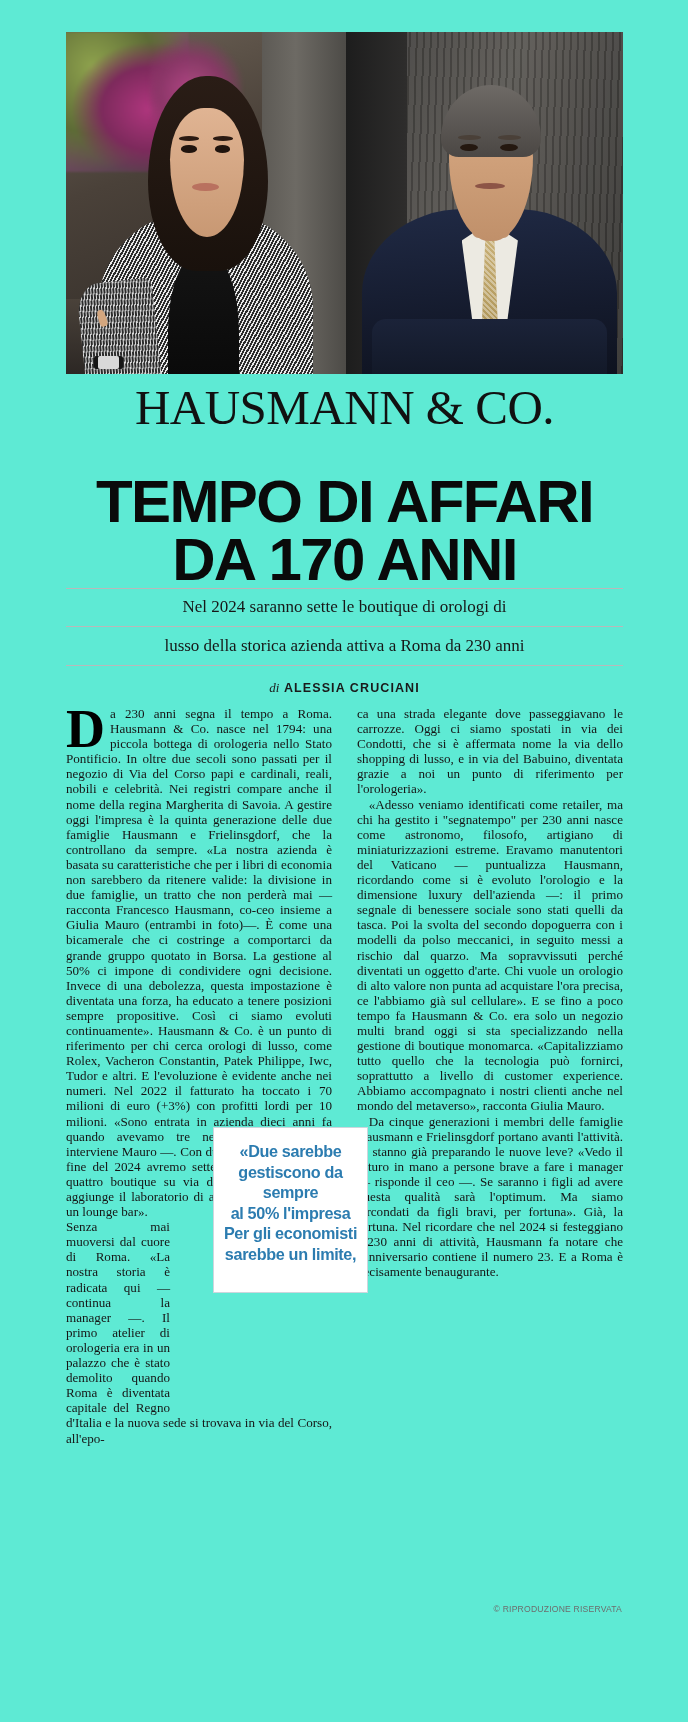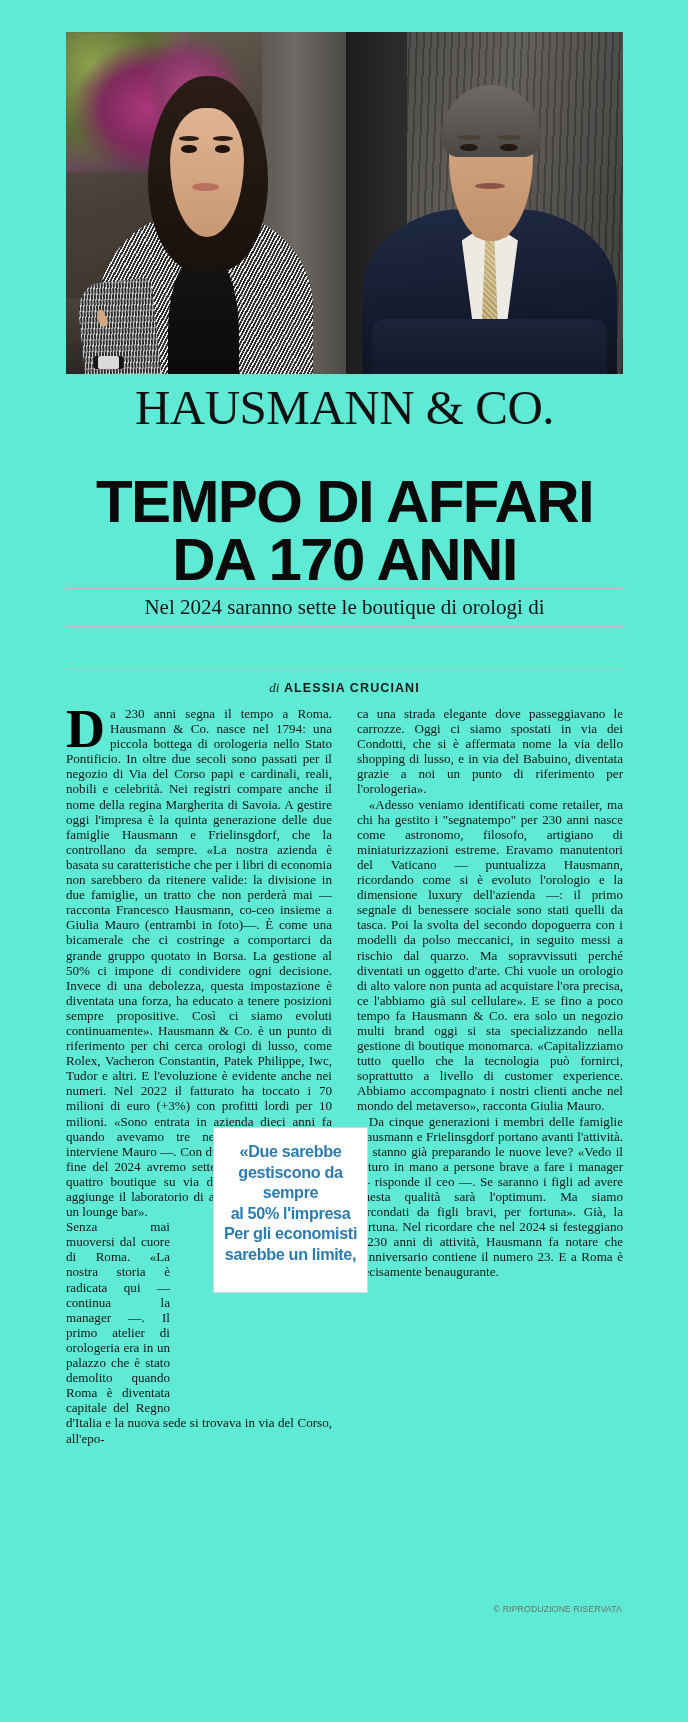--- a/index.html
+++ b/index.html
@@ -363,21 +363,21 @@
   .rule-1 { top: 588px; }
   .rule-2 { top: 626px; }
   .rule-3 { top: 665px; }
 
   .standfirst {
     position: absolute;
     left: 66px;
     width: 557px;
     text-align: center;
     font-family: "Liberation Serif", serif;
-    font-size: 21px;
+    font-size: 17px;
     line-height: 26px;
     color: #171717;
     white-space: nowrap;
   }
   .sf-1 { top: 594px; }
   .sf-2 { top: 633px; }
 
   .byline {
     position: absolute;
     left: 66px;
@@ -523,20 +523,21 @@
 
   <div class="kicker">HAUSMANN &amp; CO.</div>
   <div class="headline">
     <span class="l1">TEMPO DI AFFARI</span>
     <span class="l2">DA 170 ANNI</span>
   </div>
 
   <div class="rule rule-1"></div>
   <div class="standfirst sf-1">Nel 2024 saranno sette le boutique di orologi di</div>
   <div class="rule rule-2"></div>
+  <div class="standfirst sf-2">lusso della storica azienda attiva a Roma da 230 anni</div>
   <div class="rule rule-3"></div>
 
   <div class="byline">
     <span class="di">di</span>
     <span class="who">ALESSIA CRUCIANI</span>
   </div>
 
   <div class="cols">
     <div class="col col-left">
       <p class="dropcap">Da 230 anni segna il tempo a Roma. Hausmann &amp; Co. nasce nel 1794: una piccola bottega di orologeria nello Stato Pontificio. In oltre due secoli sono passati per il negozio di Via del Corso papi e cardinali, reali, nobili e celebrità. Nei registri compare anche il nome della regina Margherita di Savoia. A gestire oggi l'impresa è la quinta generazione delle due famiglie Hausmann e Frielinsgdorf, che la controllano da sempre. «La nostra azienda è basata su caratteristiche che per i libri di economia non sarebbero da ritenere valide: la divisione in due famiglie, un tratto che non perderà mai — racconta Francesco Hausmann, co-ceo insieme a Giulia Mauro (entrambi in foto)—. È come una bicamerale che ci costringe a comportarci da grande gruppo quotato in Borsa. La gestione al 50% ci impone di condividere ogni decisione. Invece di una debolezza, questa impostazione è diventata una forza, ha educato a tenere posizioni sempre propositive. Così ci siamo evoluti continuamente». Hausmann &amp; Co. è un punto di riferimento per chi cerca orologi di lusso, come Rolex, Vacheron Constantin, Patek Philippe, Iwc, Tudor e altri. E l'evoluzione è evidente anche nei numeri. Nel 2022 il fatturato ha toccato i 70 milioni di euro (+3%) con profitti lordi per 10 milioni. «Sono entrata in azienda dieci anni fa quando avevamo tre negozi multibrand — interviene Mauro —. Con due nuove aperture, alla fine del 2024 avremo sette negozi, comprese le quattro boutique su via dei Condotti, a cui si aggiunge il laboratorio di assistenza, due uffici e un lounge bar».</p>

